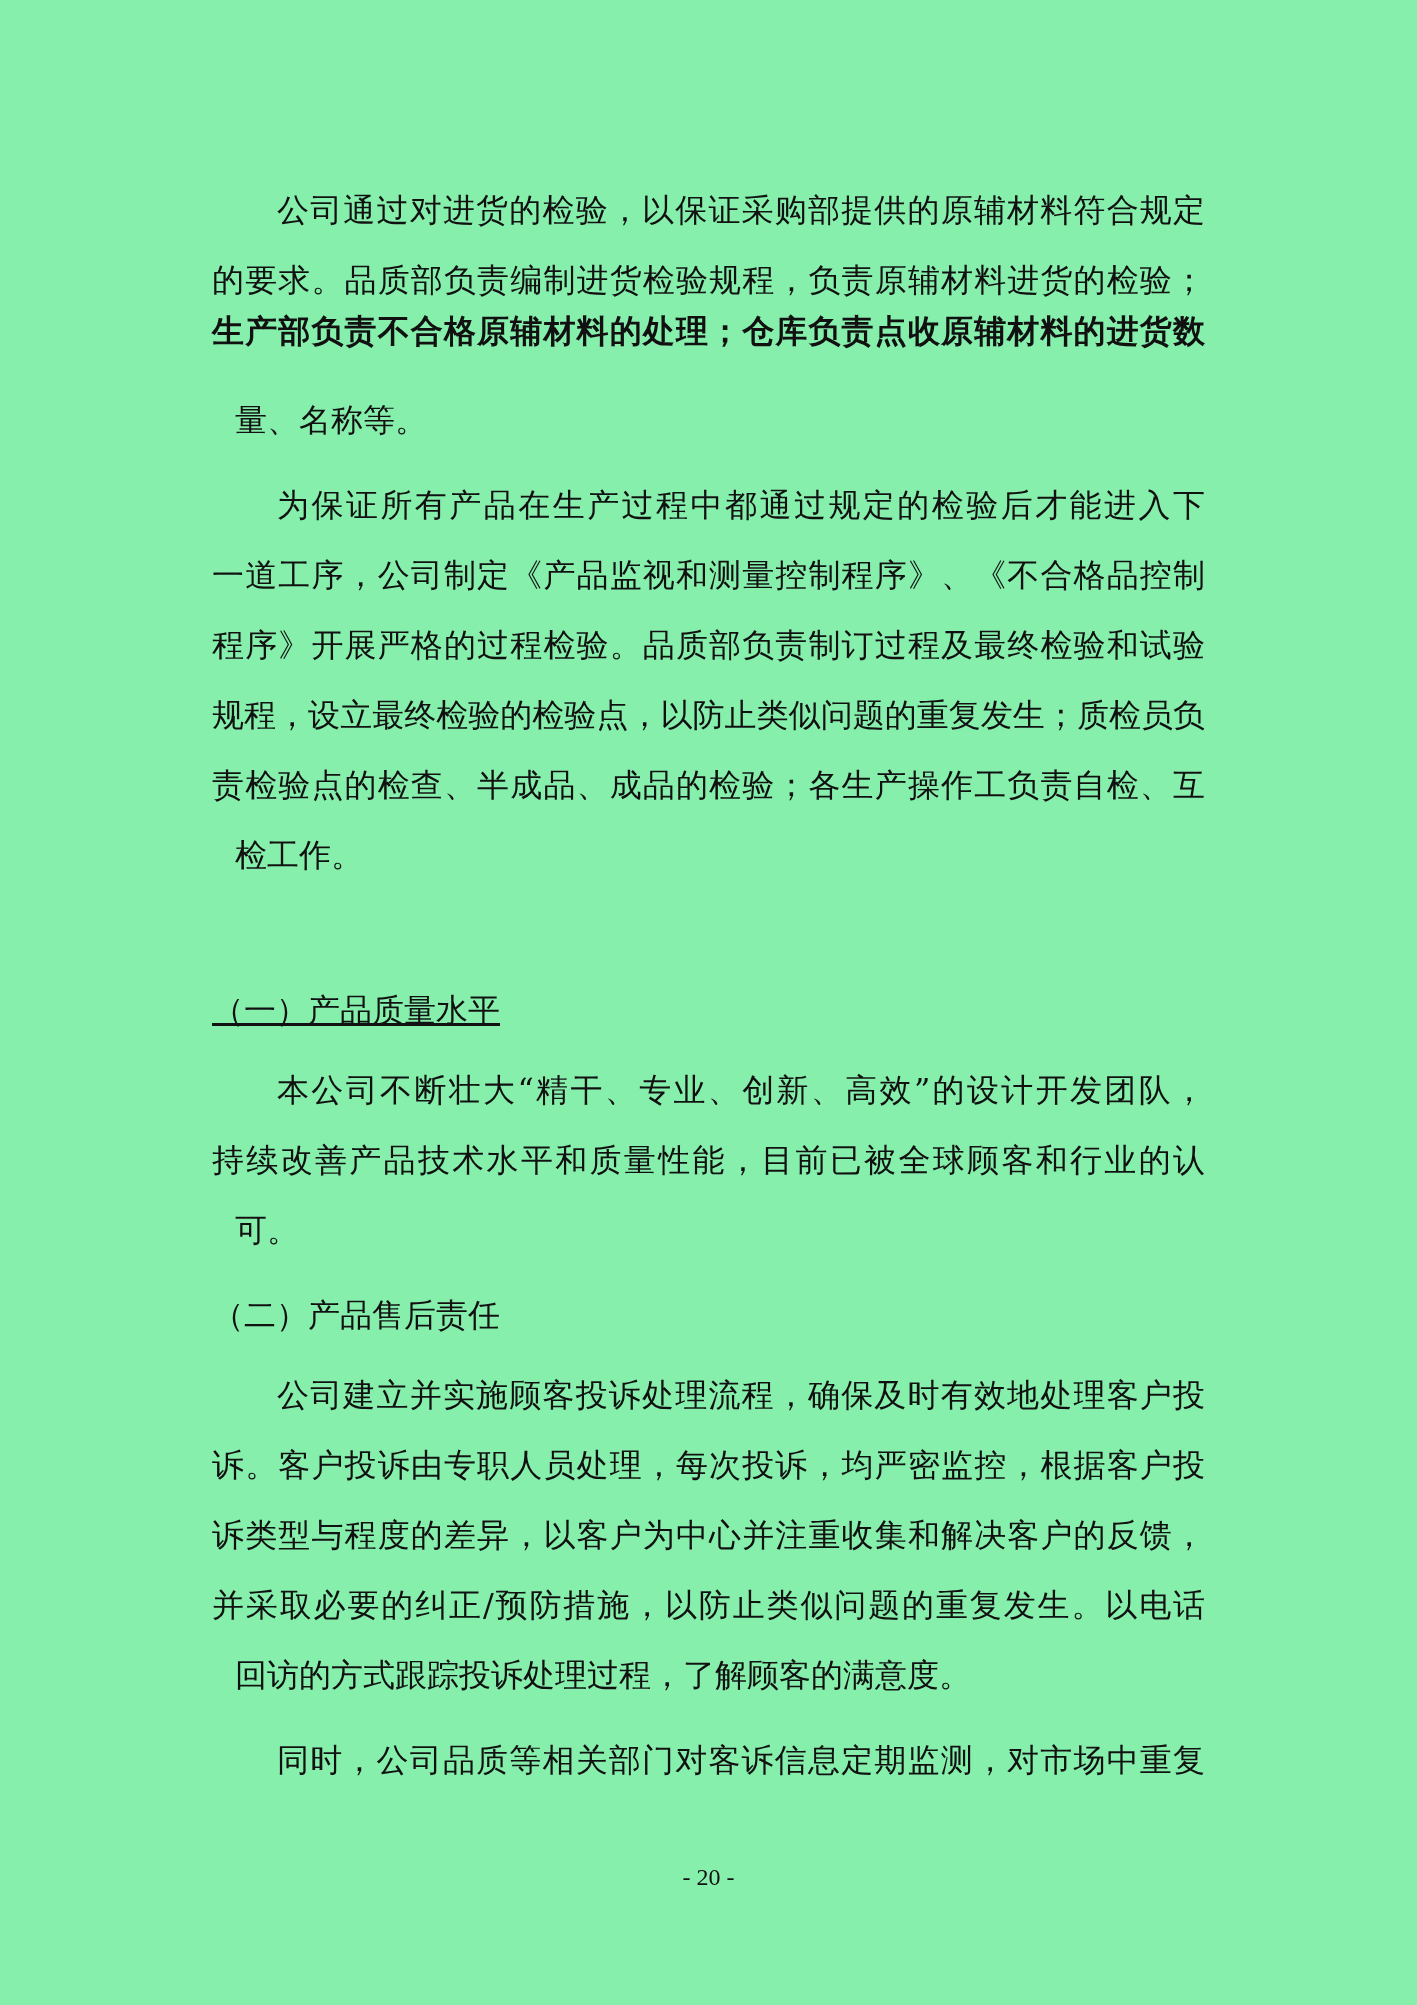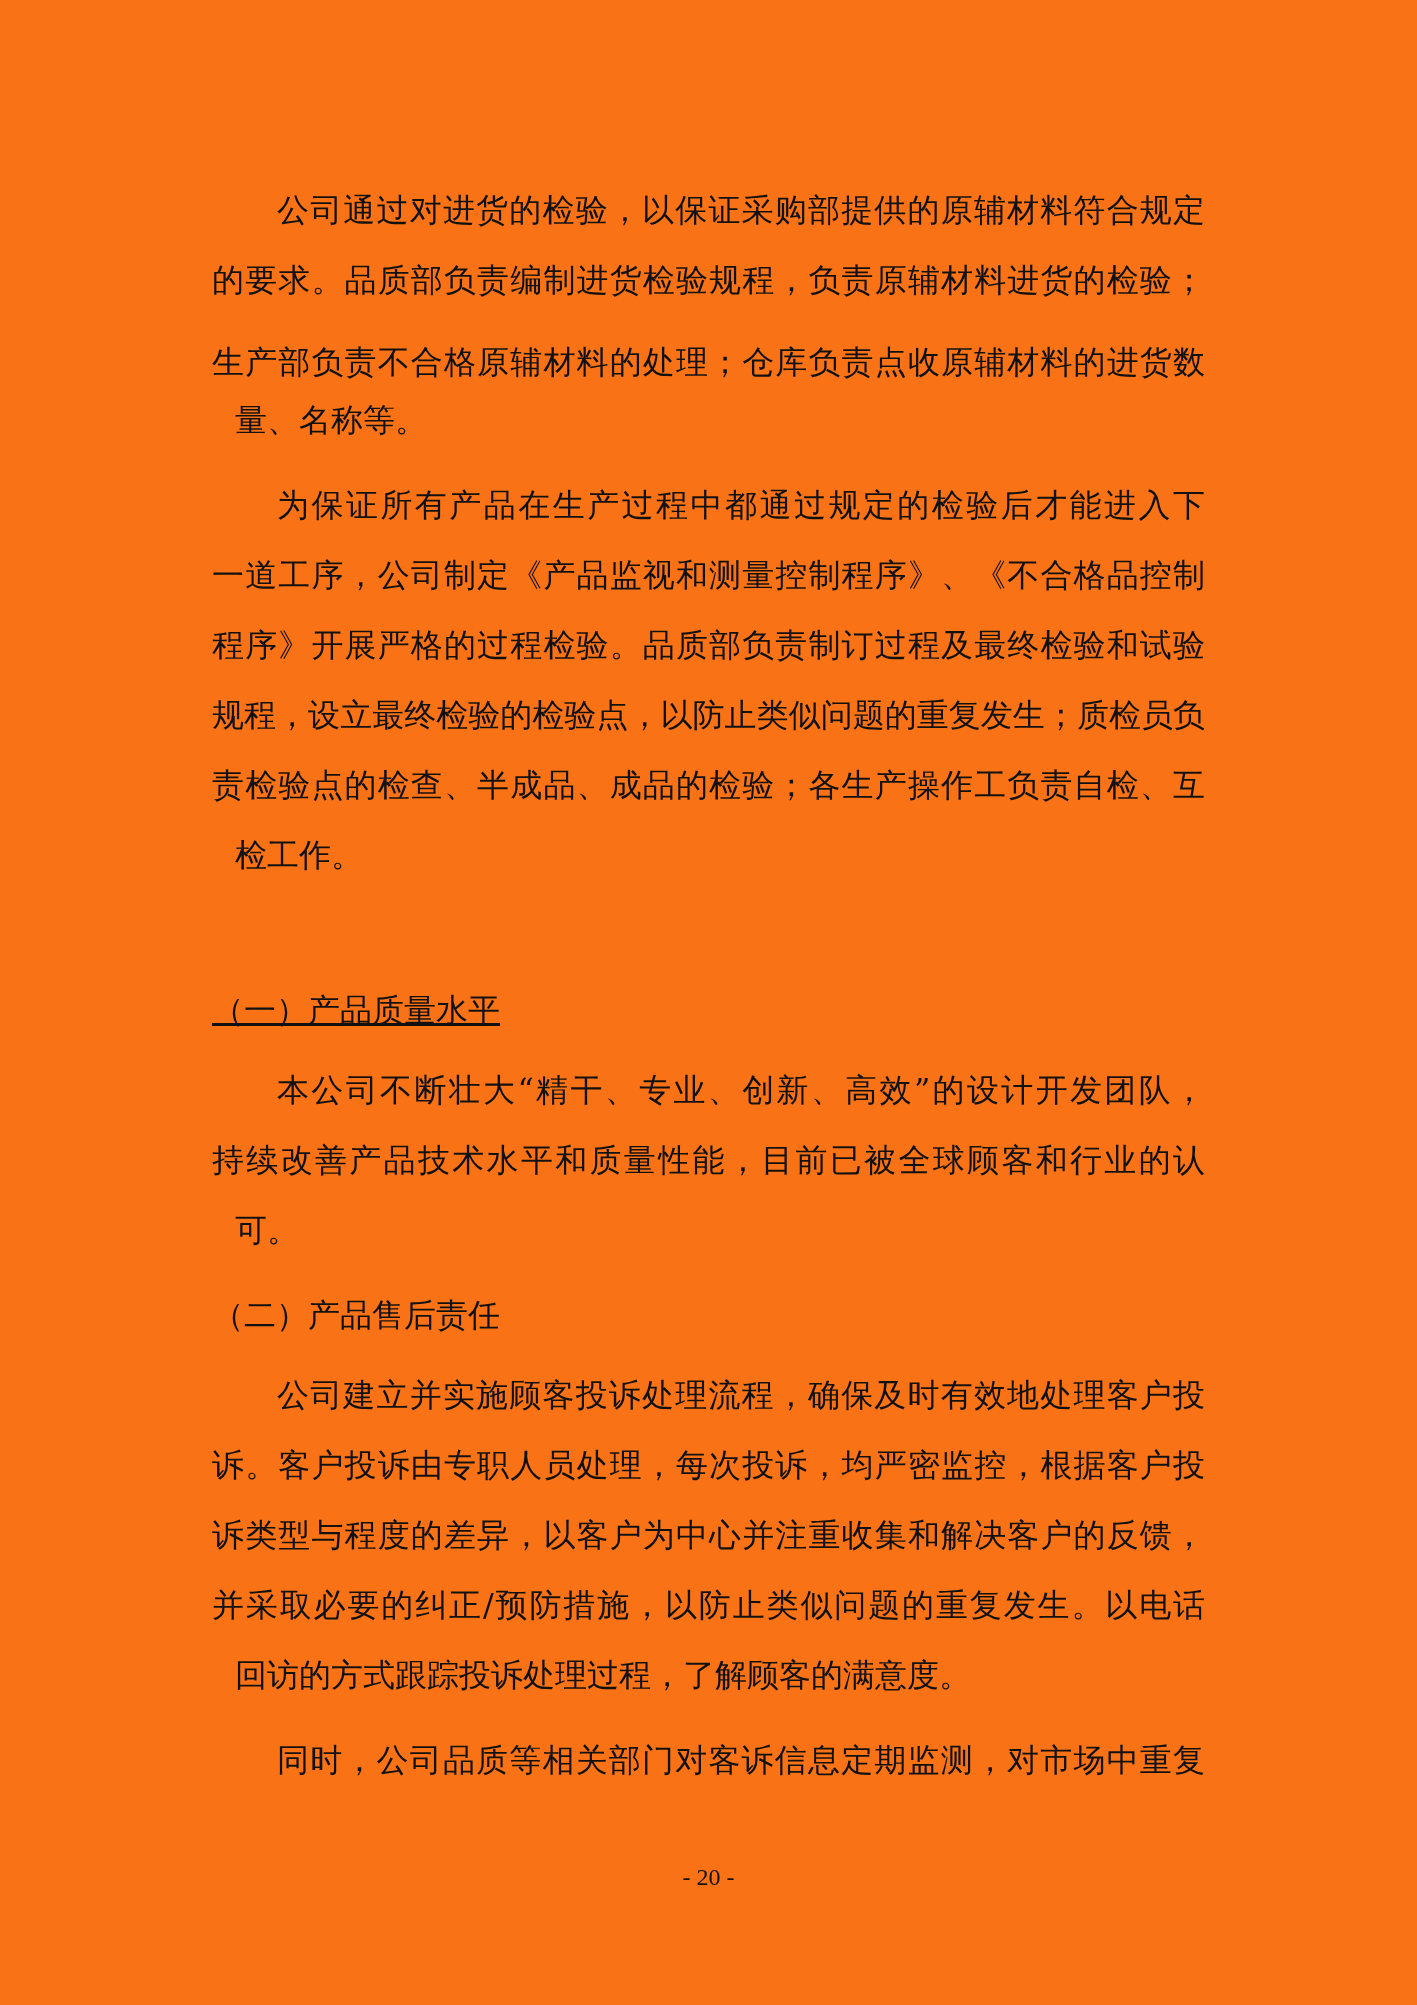--- a/index.html
+++ b/index.html
@@ -1,35 +1,35 @@
 <!DOCTYPE html>
 <html><head>
 <meta charset="utf-8">
 <style>
   html, body { margin: 0; padding: 0; background: #ffffff; }
   body { width: 1417px; height: 2005px; position: relative; overflow: hidden;
          font-family: "DejaVu Serif", "Liberation Serif", serif; color: #111111; }
-  .page { position: absolute; left: 0; top: 0; width: 1417px; height: 2005px; background: #f97316; }
+  .page { position: absolute; left: 0; top: 0; width: 1417px; height: 2005px; background: #86efac; }
   .line { position: absolute; left: 212px; width: 993px; height: 46px; line-height: 46px;
           font-size: 32px; white-space: nowrap; text-align: justify; text-align-last: justify; }
   .line.short { text-align-last: left; margin-left: 23px; }
   .line.indent { left: 277px; width: 928px; }
   .heading { font-weight: bold; text-align-last: left; letter-spacing: 1px; }
   .sub { text-align-last: left; left: 212px; }
   .pageno { position: absolute; left: 0; width: 1417px; top: 1862px; text-align: center;
             font-family: Liberation Serif, serif; font-size: 24px; line-height: 30px; }
 </style>
 </head>
 <body>
 
 <div class="page">
   <div id="body-lines">
       <div class="line indent" style="top: 187px;">公司通过对进货的检验，以保证采购部提供的原辅材料符合规定</div>
       <div class="line" style="top: 257px;">的要求。品质部负责编制进货检验规程，负责原辅材料进货的检验；</div>
-      <div class="line" style="top: 339px;">生产部负责不合格原辅材料的处理；仓库负责点收原辅材料的进货数</div>
+      <div class="line" style="top: 308px; font-weight: bold;">生产部负责不合格原辅材料的处理；仓库负责点收原辅材料的进货数</div>
       <div class="line short" style="top: 397px;">量、名称等。</div>
       <div class="line indent" style="top: 482px;">为保证所有产品在生产过程中都通过规定的检验后才能进入下</div>
       <div class="line" style="top: 552px;">一道工序，公司制定《产品监视和测量控制程序》、《不合格品控制</div>
       <div class="line" style="top: 622px;">程序》开展严格的过程检验。品质部负责制订过程及最终检验和试验</div>
       <div class="line" style="top: 692px;">规程，设立最终检验的检验点，以防止类似问题的重复发生；质检员负</div>
       <div class="line" style="top: 762px;">责检验点的检查、半成品、成品的检验；各生产操作工负责自检、互</div>
       <div class="line short" style="top: 832px;">检工作。</div>
       <div class="line indent" style="top: 1067px;">本公司不断壮大“精干、专业、创新、高效”的设计开发团队，</div>
       <div class="line" style="top: 1137px;">持续改善产品技术水平和质量性能，目前已被全球顾客和行业的认</div>
       <div class="line short" style="top: 1207px;">可。</div>

